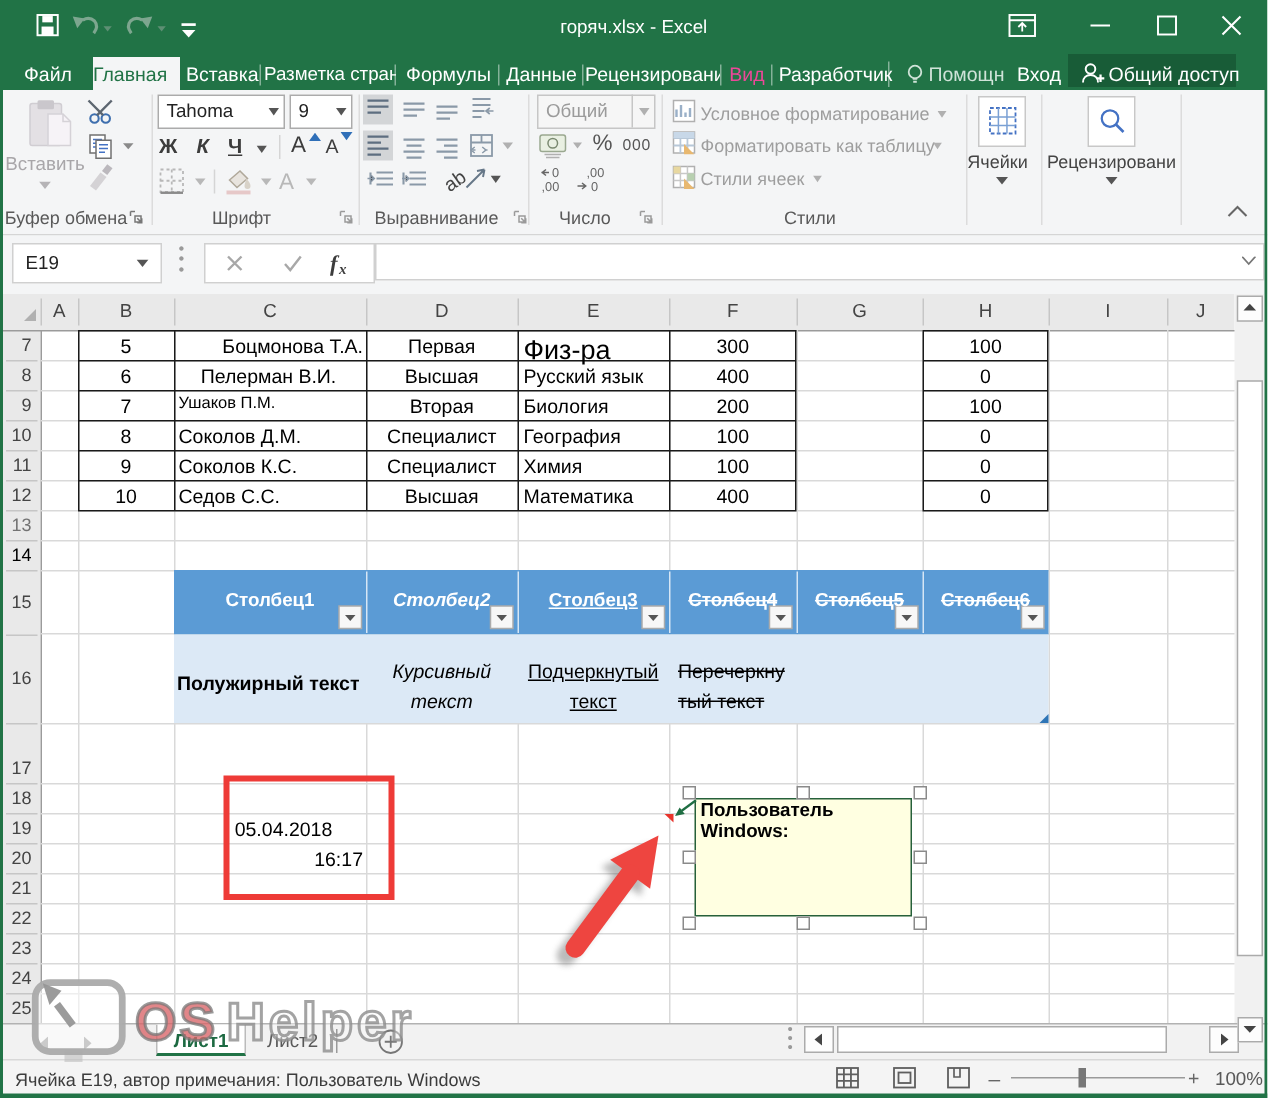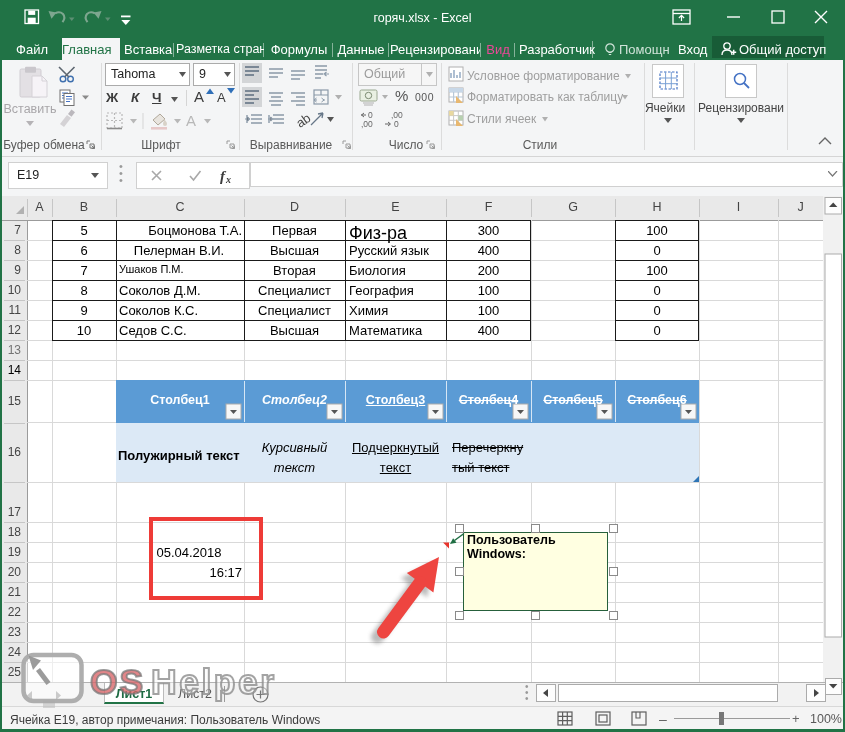--- a/index.html
+++ b/index.html
@@ -248,21 +248,21 @@
     <text x="8" y="8">0</text>
       <text x="1" y="17">,00</text>
     <text x="31" y="8">,00</text>
       <text x="34" y="17">0</text>
   </g>
   <g stroke="#666" stroke-width="1" fill="none">
     <path d="M1 5 h5 m-2 -2 l-2.5 2 2.5 2"></path>
     <path d="M25 14 h5 m-2 -2 l2.5 2 -2.5 2"></path>
   </g>
 </svg>
-<div class="t" style="left:368px;top:138px;font-size:12px;color:#595959;width:76px;text-align:center">Число</div>
+<div class="t" style="left:352px;top:138px;font-size:12px;color:#595959;width:76px;text-align:center">Число</div>
 <svg class="abs" style="left:426px;top:140px" width="10" height="10">
     <g stroke="#9a9a9a" fill="none">
       <path d="M1 1 h3 M1 1 v3 M8 8 h-4 v-4 h4 z M5.5 5.5 l3 3 M8.5 5.5 v3 h-3"></path>
     </g>
   </svg>
 
 <svg class="abs" style="left:448px;top:66px" width="16" height="16" viewBox="0 0 16 16">
     <rect x="1" y="1" width="14" height="14" fill="#fff" stroke="#b0b0b0"></rect>
     <path d="M3 12 v-5 M6 12 v-8 M9 12 v-3 M12 12 v-6" stroke="#9ab0c8" stroke-width="1.6"></path>
   </svg>

